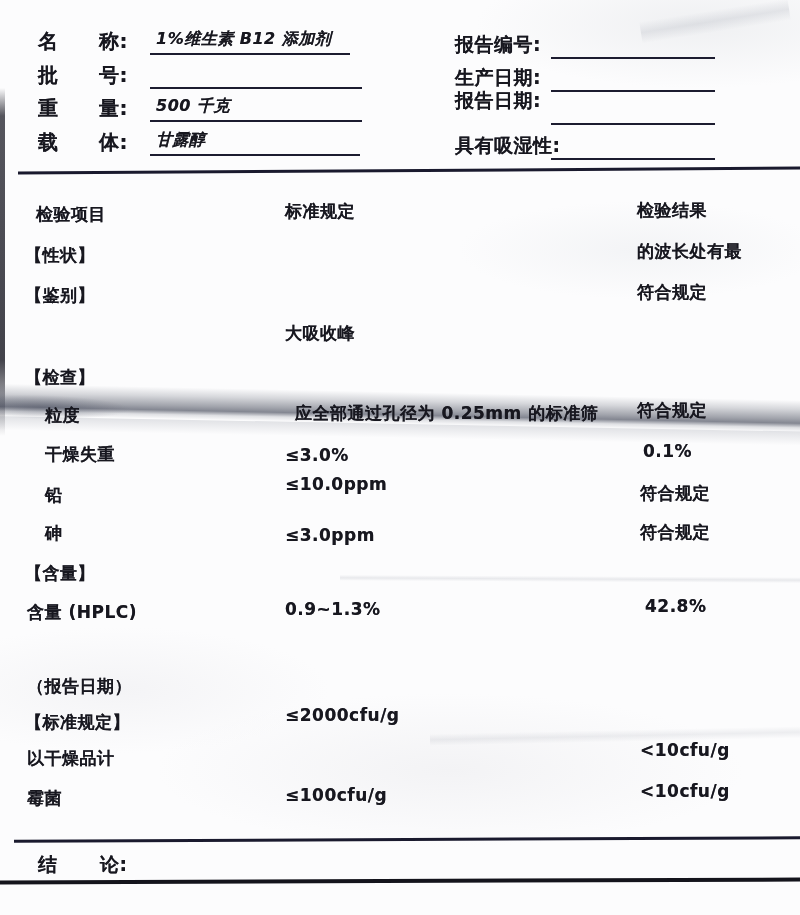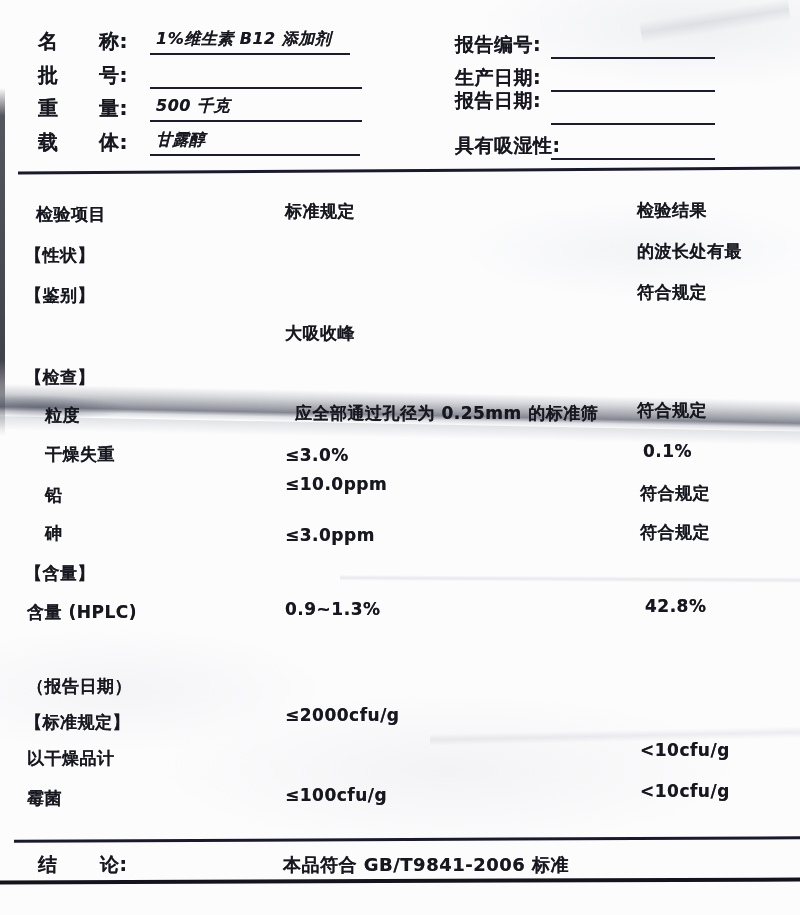--- a/index.html
+++ b/index.html
@@ -163,16 +163,15 @@
   <div class="t cell" style="top:705px;left:285px">≤2000cfu/g</div>
   <div class="t cell" style="top:740px;left:640px">&lt;10cfu/g</div>
 
   <div class="t cell" style="top:787px;left:27px">霉菌</div>
   <div class="t cell" style="top:785px;left:285px">≤100cfu/g</div>
   <div class="t cell" style="top:781px;left:640px">&lt;10cfu/g</div>
 
   <div class="rule" style="top:838px;left:14px;width:786px;height:3px;transform:rotate(-0.25deg)"></div>
   <div class="t concl" style="top:852px;left:38px">结</div>
   <div class="t concl" style="top:852px;left:100px">论:</div>
-  <div class="t" style="top:853px;left:283px;font-size:18px">本品符合 GB/T9841-2006 标准</div>
   <div class="rule" style="top:879px;left:0;width:800px;height:4px;transform:rotate(-0.2deg);background:#14141c"></div>
 
 </div>
 
 </body></html>

